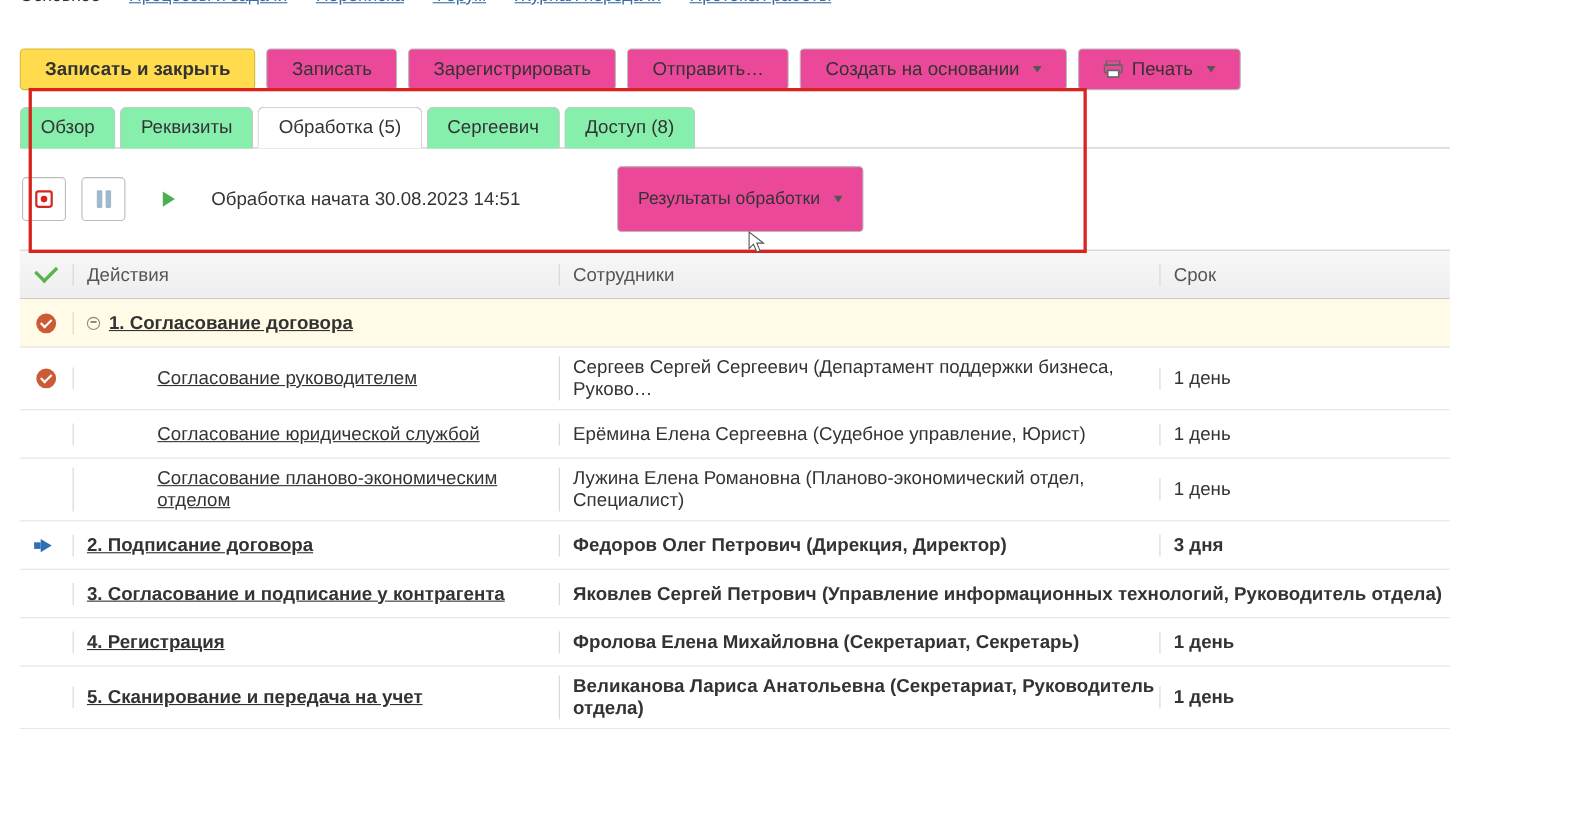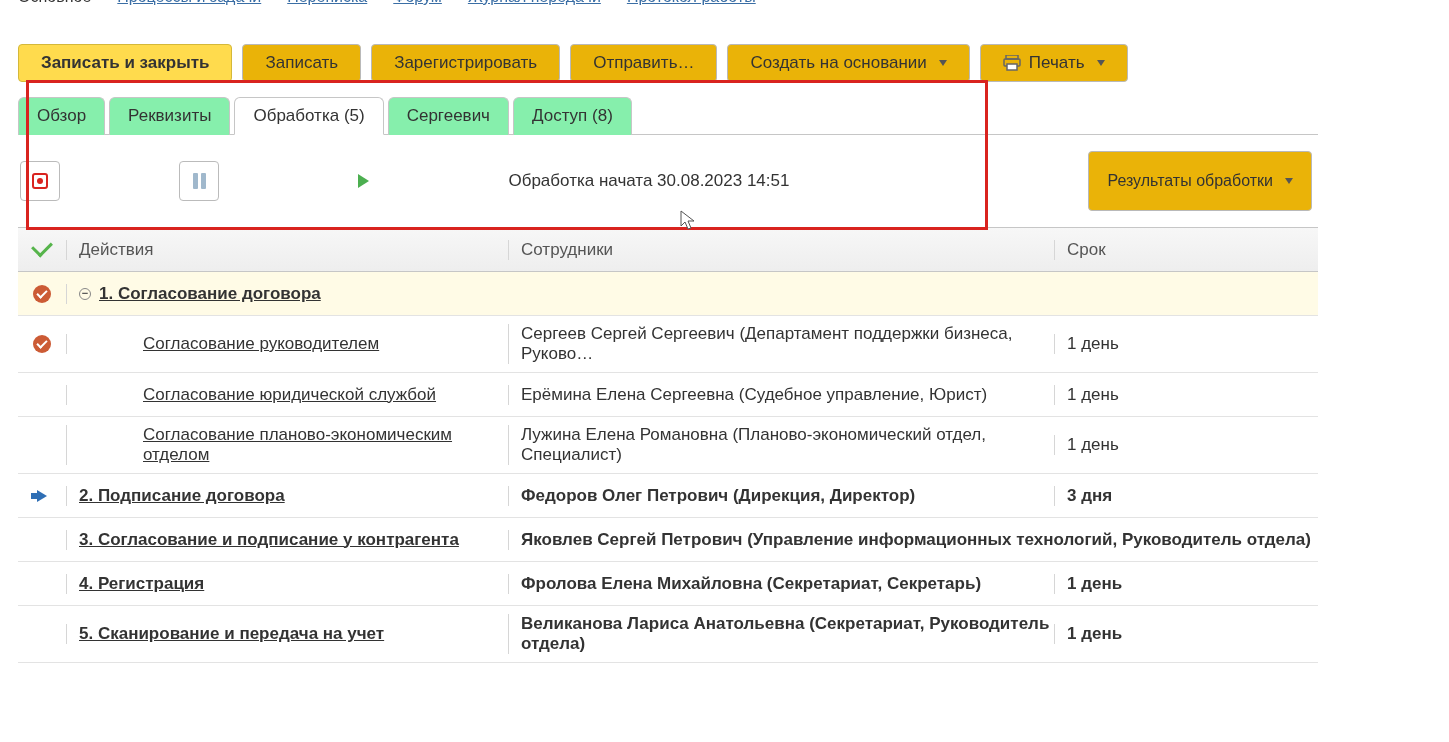--- a/index.html
+++ b/index.html
@@ -16,21 +16,21 @@
   .top-nav .active { color: #333; text-decoration: none; }
 
   .toolbar {
     display: flex;
     gap: 10px;
     align-items: center;
     margin-top: 38px;
   }
   .btn {
     border: 1px solid #b9b9b9;
-    background: #eab308;
+    background: #ec4899;
     border-radius: 4px;
     padding: 8px 22px;
     font-size: 17px;
     cursor: pointer;
     color: #333;
     white-space: nowrap;
     display: inline-flex;
     align-items: center;
     gap: 8px;
   }
@@ -68,21 +68,20 @@
     position: relative;
     top: 1px;
   }
   .tab.active { background: #fff; border-bottom: 1px solid #fff; }
 
   .process-bar {
     display: flex;
     align-items: center;
     gap: 14px;
     padding: 16px 6px 16px 2px;
-    justify-content: space-between;
   }
   .icon-btn {
     width: 40px; height: 40px;
     border: 1px solid #bbb;
     border-radius: 4px;
     background: #fff;
     display: inline-flex;
     align-items: center;
     justify-content: center;
     cursor: pointer;

